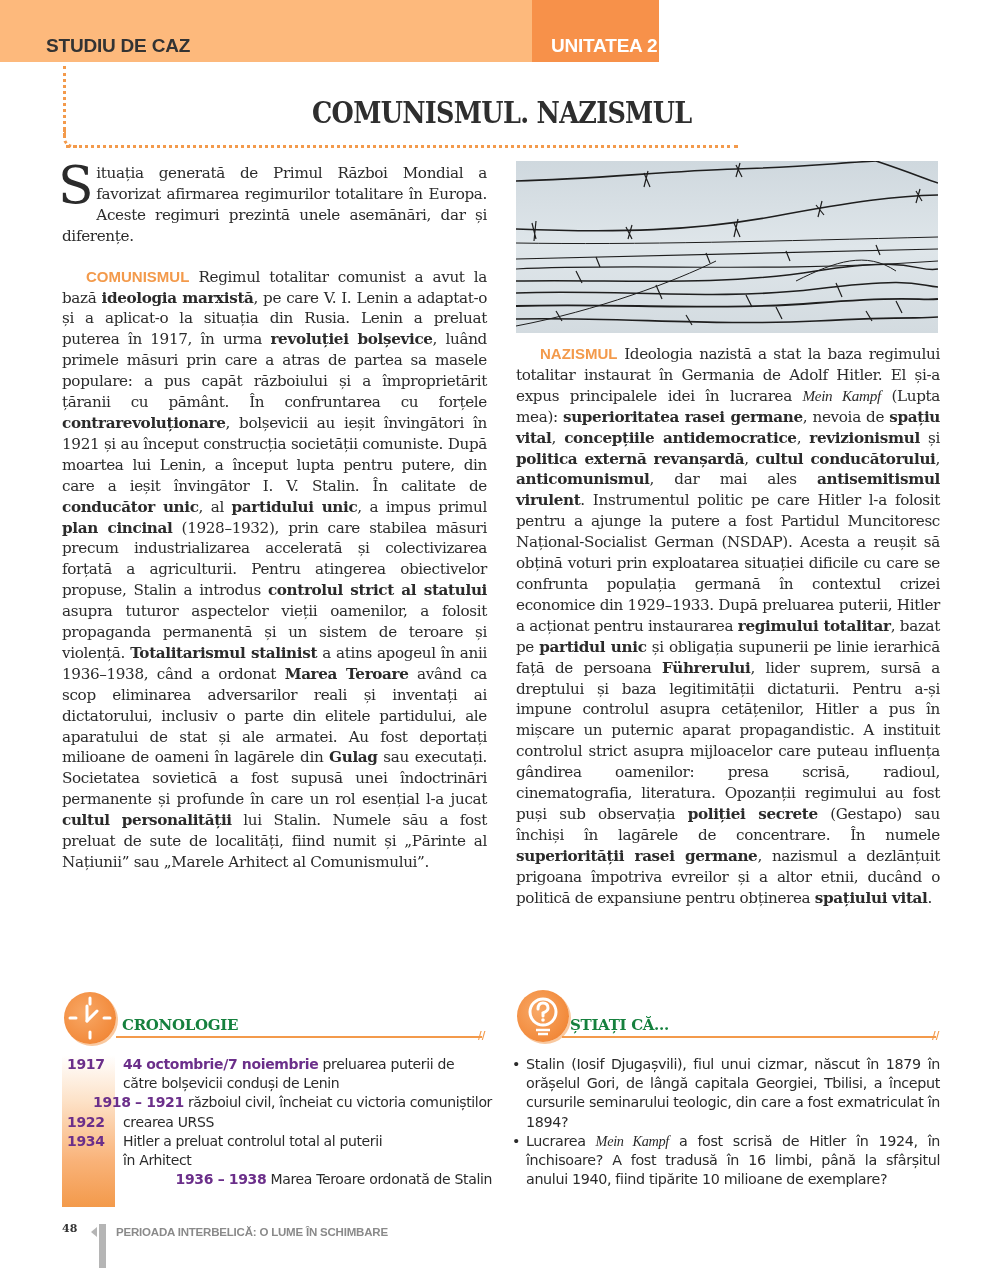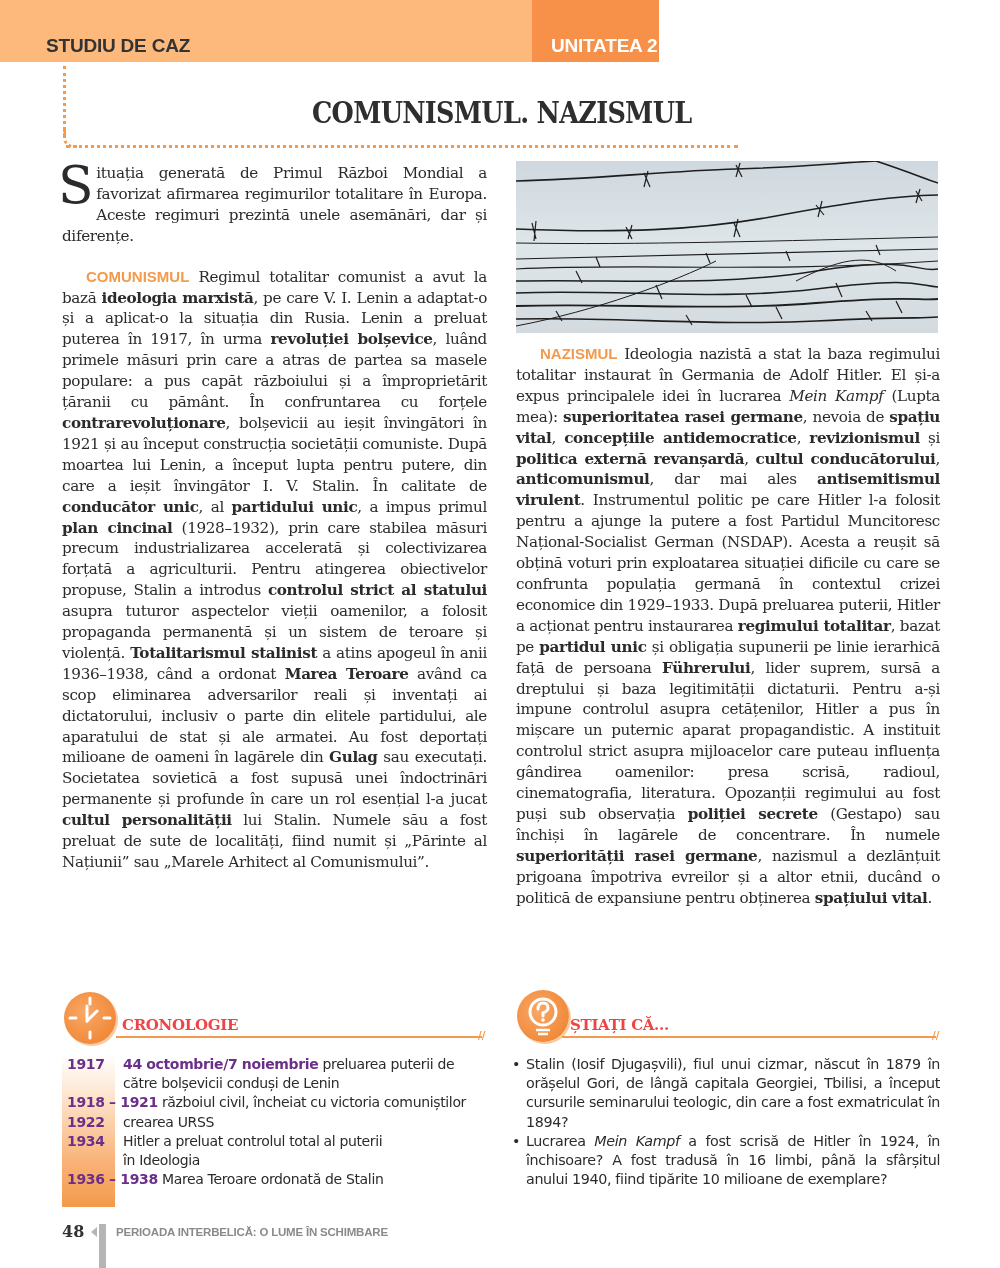--- a/index.html
+++ b/index.html
@@ -20,52 +20,52 @@
 
   .col { position: absolute; font-family: "DejaVu Serif", serif; font-size: 15.2px; line-height: 20.9px; color: #2b2b2b; text-align: justify; hyphens: manual; letter-spacing: -0.35px; }
   .col-left { left: 62px; top: 163px; width: 425px; }
   .col-right { left: 516px; top: 344px; width: 424px; }
   .col p { margin-bottom: 0; }
   .col .gap { height: 20px; }
   .col .indent { text-indent: 24px; }
   .dropcap { float: left; font-size: 52px; line-height: 40px; margin: 2px 3px 0 -4px; color: #2b2b2b; font-family: "DejaVu Serif", serif; }
   .sec-head { font-family: "Liberation Sans", sans-serif; font-weight: bold; color: #f39a4b; font-size: 15px; letter-spacing: 0; }
   b { font-weight: bold; }
-  i { font-style: italic; }
+  i { font-style: italic; font-family: Liberation Serif, serif; }
 
   .photo { position: absolute; left: 516px; top: 161px; width: 422px; height: 172px; background: linear-gradient(180deg, #cfd8de 0%, #dfe6ea 50%, #d3dbe0 100%); overflow: hidden; }
   .photo svg { width: 100%; height: 100%; }
 
   .box-icon { position: absolute; width: 52px; height: 52px; border-radius: 50%; background: radial-gradient(circle at 40% 40%, #f8a866 0%, #f28a3b 70%, #e8782a 100%); box-shadow: 2px 2px 0 #f9c9a0; }
   .icon-clock { left: 64px; top: 992px; }
   .icon-question { left: 517px; top: 990px; }
-  .box-title { position: absolute; font-family: "DejaVu Serif", serif; font-weight: bold; font-size: 15px; color: #ef4444; letter-spacing: -0.3px; }
+  .box-title { position: absolute; font-family: "DejaVu Serif", serif; font-weight: bold; font-size: 15px; color: #15803d; letter-spacing: -0.3px; }
   .title-crono { left: 122px; top: 1016px; }
   .title-stiati { left: 570px; top: 1016px; }
   .box-rule { position: absolute; height: 2px; background: #f39a4b; }
   .rule-crono { left: 116px; top: 1036px; width: 366px; }
   .rule-stiati { left: 562px; top: 1036px; width: 374px; }
   .rule-end { position: absolute; font-size: 10px; color: #f39a4b; font-family: "DejaVu Sans", sans-serif; font-weight: bold; }
   .end-crono { left: 478px; top: 1030px; }
   .end-stiati { left: 932px; top: 1030px; }
 
   .crono-bar { position: absolute; left: 62px; top: 1055px; width: 53px; height: 152px; background: linear-gradient(180deg, #ffffff 0%, #fde2c8 30%, #f9b278 70%, #f39a4b 100%); }
   .crono { position: absolute; left: 62px; top: 1055px; width: 430px; font-family: "DejaVu Sans", sans-serif; font-size: 14px; line-height: 19.2px; color: #2b2b2b; letter-spacing: -0.35px; }
   .crono-row { position: relative; padding-left: 61px; }
   .crono-row .yr { position: absolute; left: 5px; top: 0; font-weight: bold; color: #6b2f8a; }
   .crono-row .yr2 { font-weight: bold; color: #6b2f8a; }
-  .crono-row.range { padding-left: 0; }
+  .crono-row.range { padding-left: 0; text-align: right; }
   .crono-row.range .yr { position: static; margin-left: 5px; }
   .crono-row .hl { font-weight: bold; color: #6b2f8a; }
 
   .stiati { position: absolute; left: 510px; top: 1055px; width: 430px; font-family: "DejaVu Sans", sans-serif; font-size: 14.3px; line-height: 19.2px; color: #2b2b2b; letter-spacing: -0.35px; }
   .stiati-item { position: relative; padding-left: 16px; text-align: justify; }
   .stiati-item .bullet { position: absolute; left: 2px; top: 0; }
 
-  .footer-num { position: absolute; left: 62px; top: 1222px; font-family: "DejaVu Serif", serif; font-weight: bold; font-size: 16px; color: #333; }
+  .footer-num { position: absolute; left: 62px; top: 1222px; font-family: "DejaVu Serif", serif; font-weight: bold; font-size: 11px; color: #333; }
   .footer-arrow { position: absolute; left: 91px; top: 1227px; width: 0; height: 0; border-top: 5px solid transparent; border-bottom: 5px solid transparent; border-right: 6px solid #b5b5b5; }
   .footer-bar { position: absolute; left: 99px; top: 1224px; width: 7px; height: 44px; background: #b5b5b5; }
   .footer-text { position: absolute; left: 116px; top: 1226px; font-family: "Liberation Sans", sans-serif; font-weight: bold; font-size: 11.5px; color: #8a8a8a; letter-spacing: -0.2px; }
 </style>
 </head>
 <body>
 
 <div class="top-bar"></div>
 <div class="top-bar-unit"></div>
 <span class="top-label lbl-study">STUDIU DE CAZ</span>
@@ -151,21 +151,21 @@
   <div class="crono-row range">
     <span class="yr">1918</span><span class="yr2"> – </span><span class="yr2">1921</span><span> războiul civil, încheiat cu victoria comuniștilor</span>
   </div>
   <div class="crono-row">
     <span class="yr">1922</span><span>crearea URSS</span>
   </div>
   <div class="crono-row">
     <span class="yr">1934</span><span>Hitler a preluat controlul total al puterii</span>
   </div>
   <div class="crono-row">
-    <span>în Ideologia</span>
+    <span>în Arhitect</span>
   </div>
   <div class="crono-row range">
     <span class="yr">1936</span><span class="yr2"> – </span><span class="yr2">1938</span><span> Marea Teroare ordonată de Stalin</span>
   </div>
 </div>
 
 <div class="box-icon icon-question">
   <svg viewBox="0 0 52 52" width="52" height="52">
     <circle cx="26" cy="22" r="13" fill="none" stroke="#ffffff" stroke-width="3"></circle>
     <path d="M21 19 q0 -6 5 -6 q5 0 5 5 q0 3 -5 5 v3" fill="none" stroke="#ffffff" stroke-width="3" stroke-linecap="round"></path>

